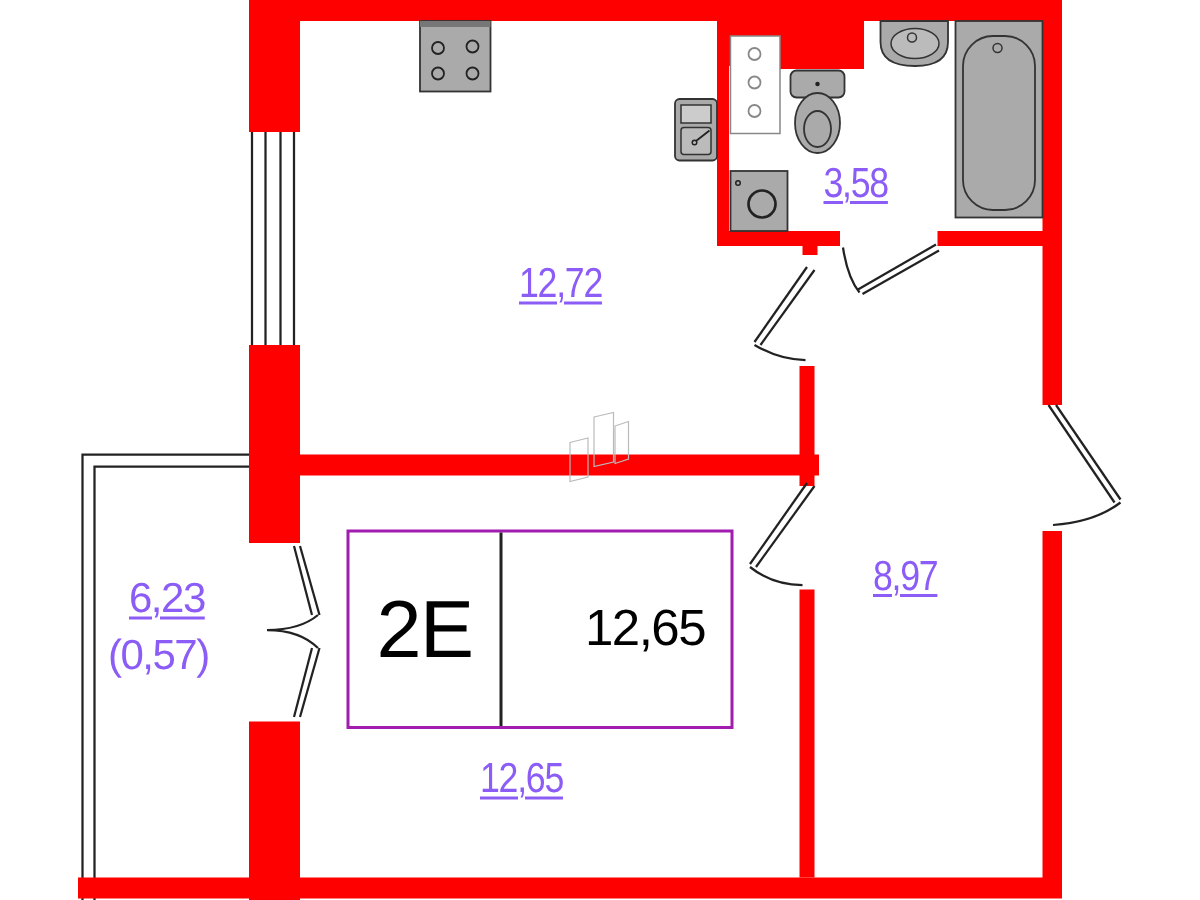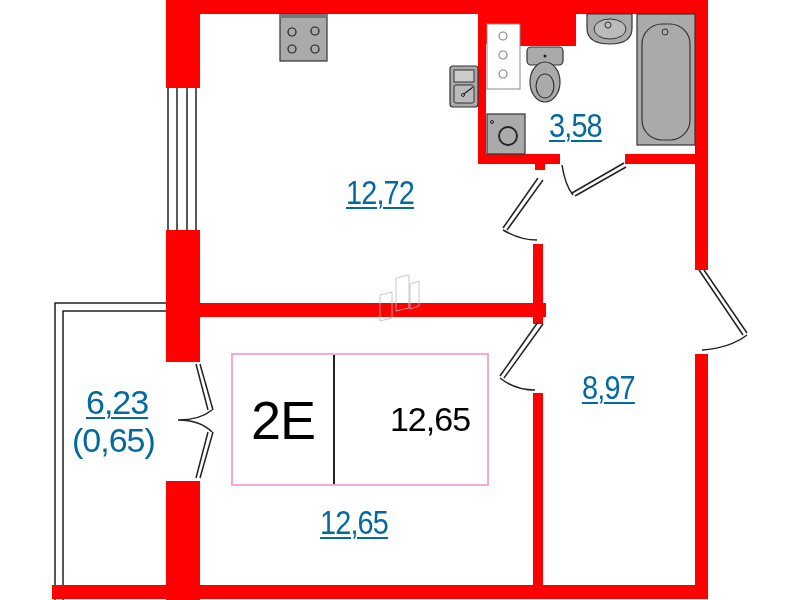--- a/index.html
+++ b/index.html
@@ -1,21 +1,21 @@
 <!DOCTYPE html>
 <html><head>
 <meta charset="utf-8">
 <style>
   html, body { margin: 0; padding: 0; background: #ffffff; }
   body { width: 800px; height: 600px; position: relative; overflow: hidden; font-family: "Liberation Sans", sans-serif; }
   #plan { position: absolute; left: 0; top: 0; }
-  .label { position: absolute; color: #0369a1; font-family: "Liberation Sans", sans-serif; font-size: 34px; line-height: 1; letter-spacing: -1px; }
+  .label { position: absolute; color: #8b5cf6; font-family: "Liberation Sans", sans-serif; font-size: 28px; line-height: 1; letter-spacing: -1px; }
   .label.ul span.num { text-decoration: underline; text-decoration-thickness: 2px; text-underline-offset: 3px; }
   .cond { transform: scaleX(0.85); transform-origin: left top; }
-  #info-table { position: absolute; left: 231px; top: 353px; width: 258px; height: 133px; border: 2px solid #f9a8d4; box-sizing: border-box; display: flex; background: #fff; gap: 38px; }
+  #info-table { position: absolute; left: 231px; top: 353px; width: 258px; height: 133px; border: 2px solid #a21caf; box-sizing: border-box; display: flex; background: #fff; gap: 38px; }
   #info-table .type { width: 100px; border-right: 2px solid #222; display: flex; align-items: center; justify-content: center; font-size: 54px; letter-spacing: -1px; }
   #info-table .vals { flex: 1; display: flex; flex-direction: column; }
   #info-table .vals div { flex: 1; display: flex; align-items: center; justify-content: center; font-size: 34px; border-bottom: 2px solid #222; letter-spacing: -1px; }
   #info-table .vals div:last-child { border-bottom: none; }
 </style>
 </head>
 <body>
 
 <svg id="plan" width="800" height="600" viewBox="0 0 800 600" xmlns="http://www.w3.org/2000/svg">
 
@@ -151,21 +151,21 @@
 <div class="label ul" style="left:582px; top:370px;">
   <div class="cond"><span class="num">8,97</span></div>
 </div>
 <div class="label ul" style="left:320px; top:505px;">
   <div class="cond"><span class="num">12,65</span></div>
 </div>
 <div class="label ul" style="left:86px; top:385px;">
   <span class="num">6,23</span>
 </div>
 <div class="label" style="left:72px; top:423px;">
-  <span>(0,65)</span>
+  <span>(0,57)</span>
 </div>
 
 <div id="info-table">
   <div class="type">2E</div>
   <div class="vals">
     <div>12,65</div>
   </div>
 </div>
 
 </body></html>

